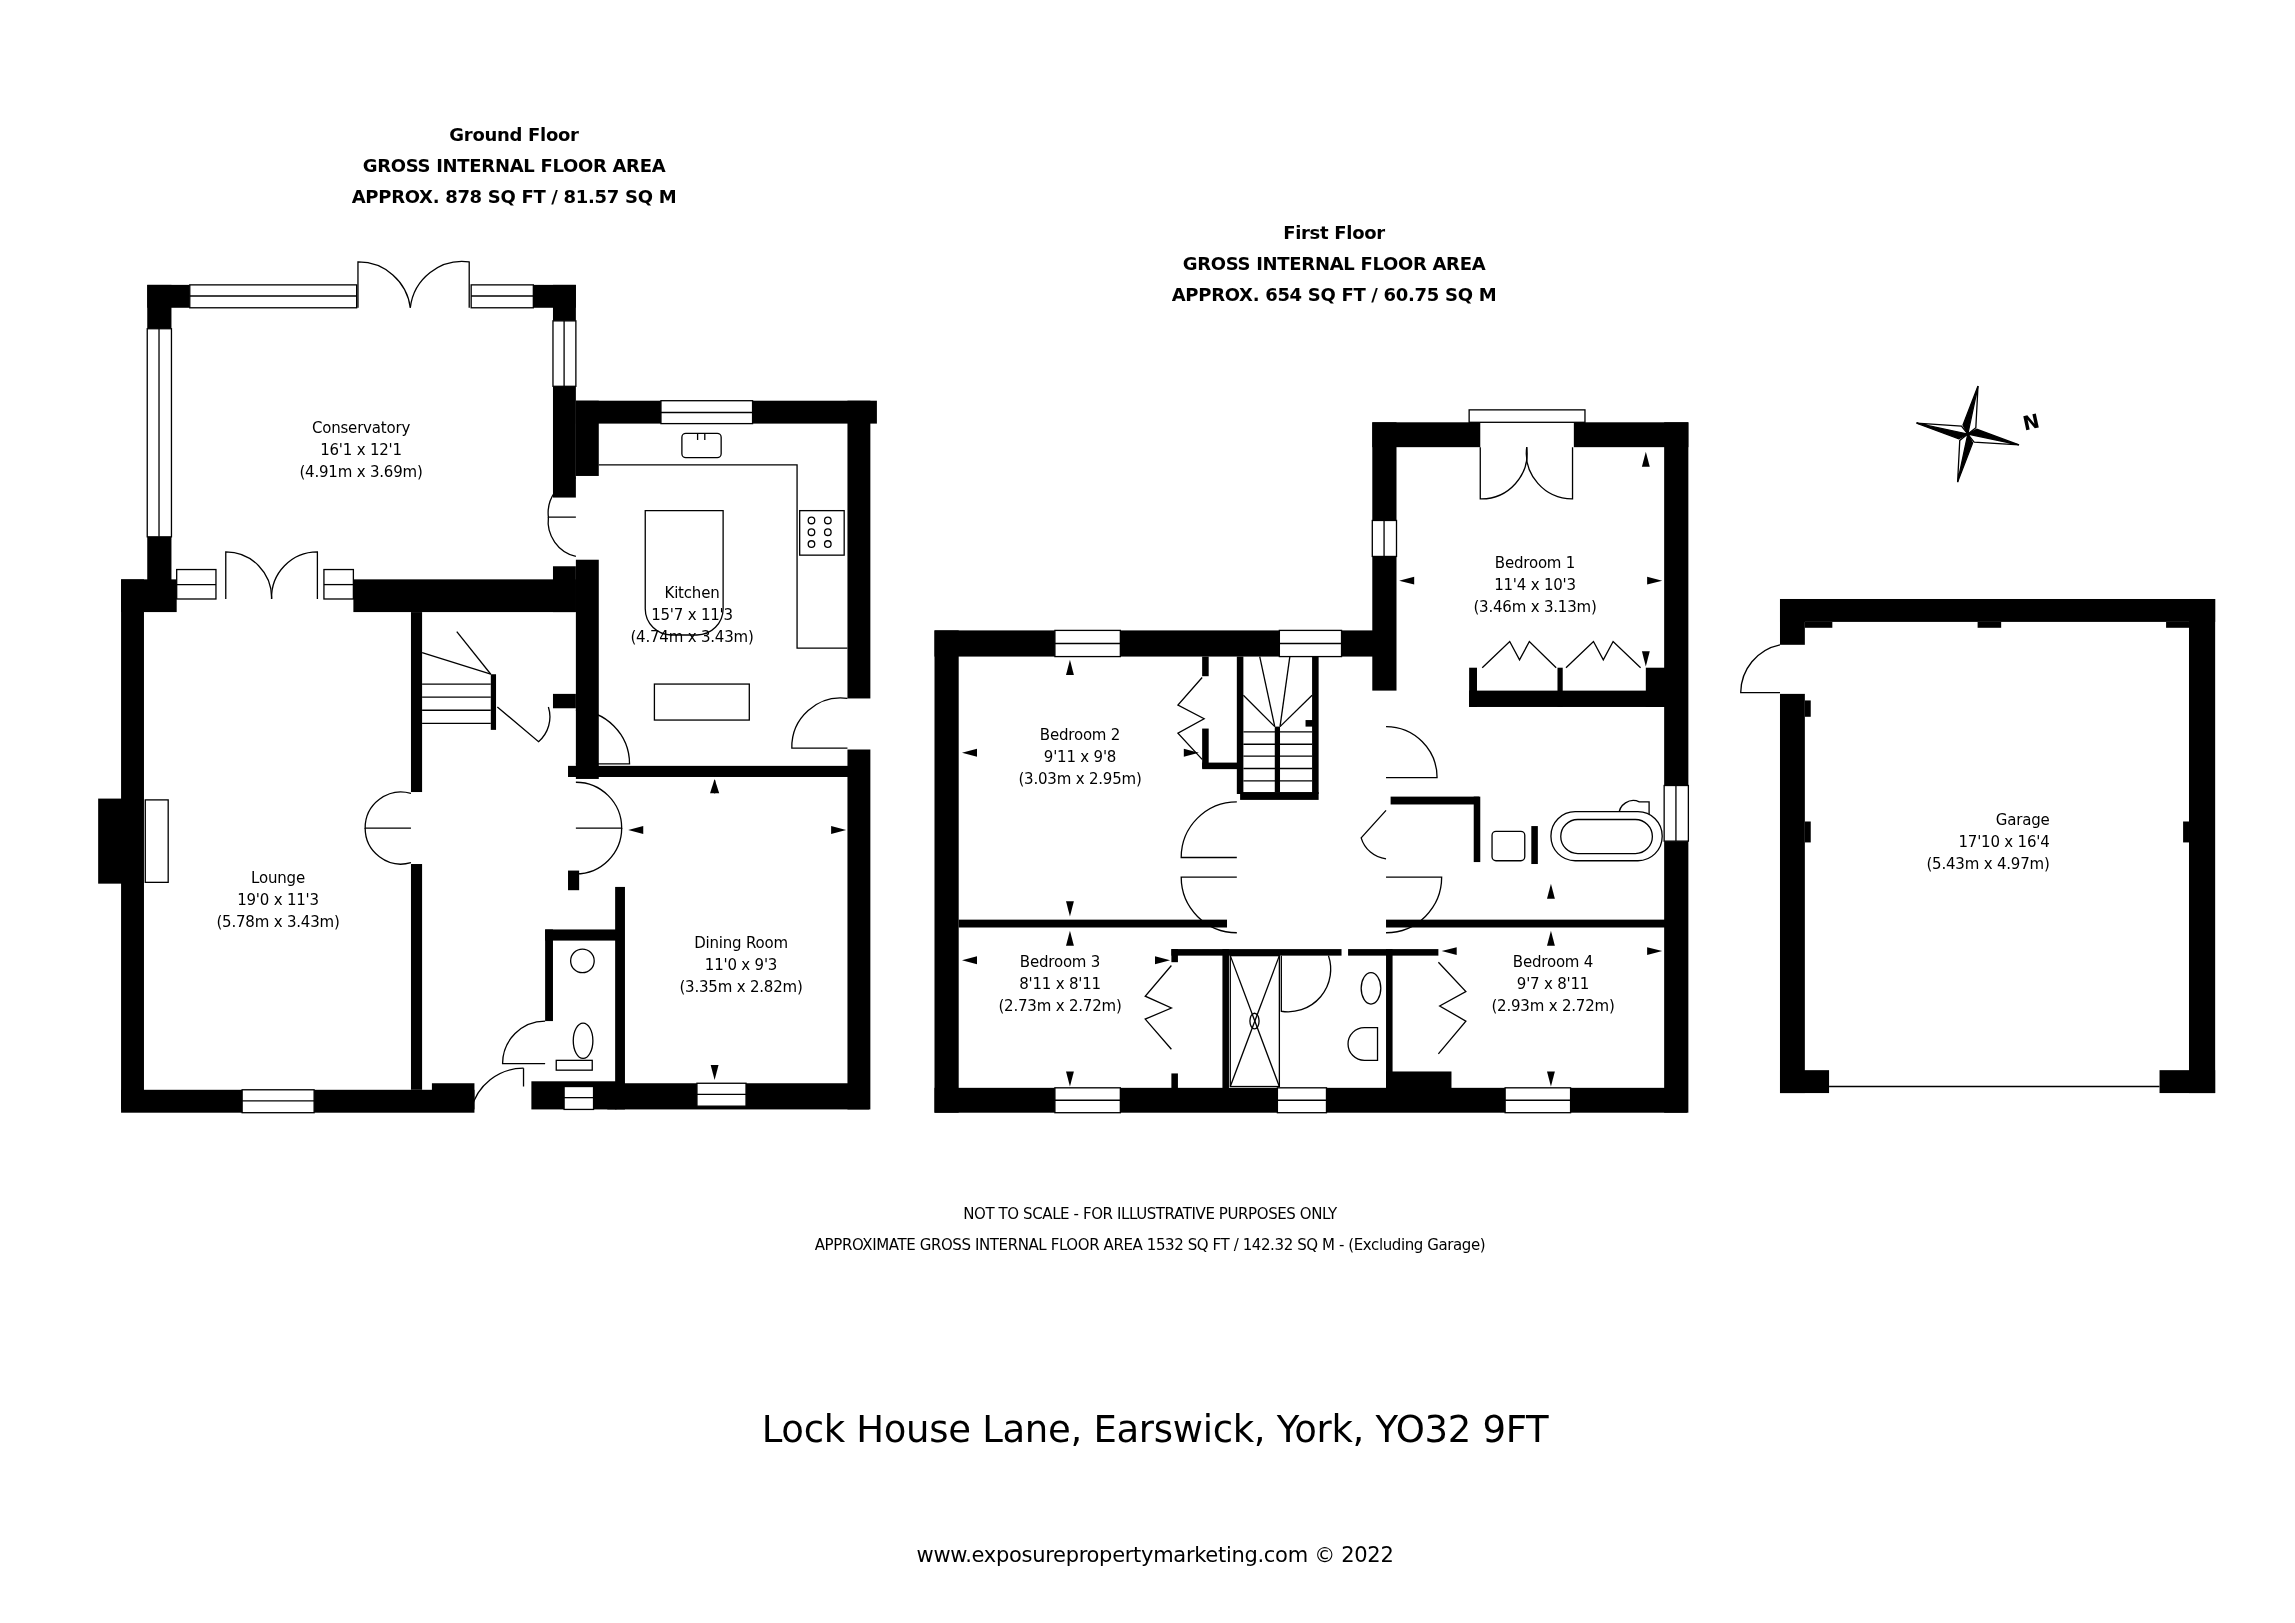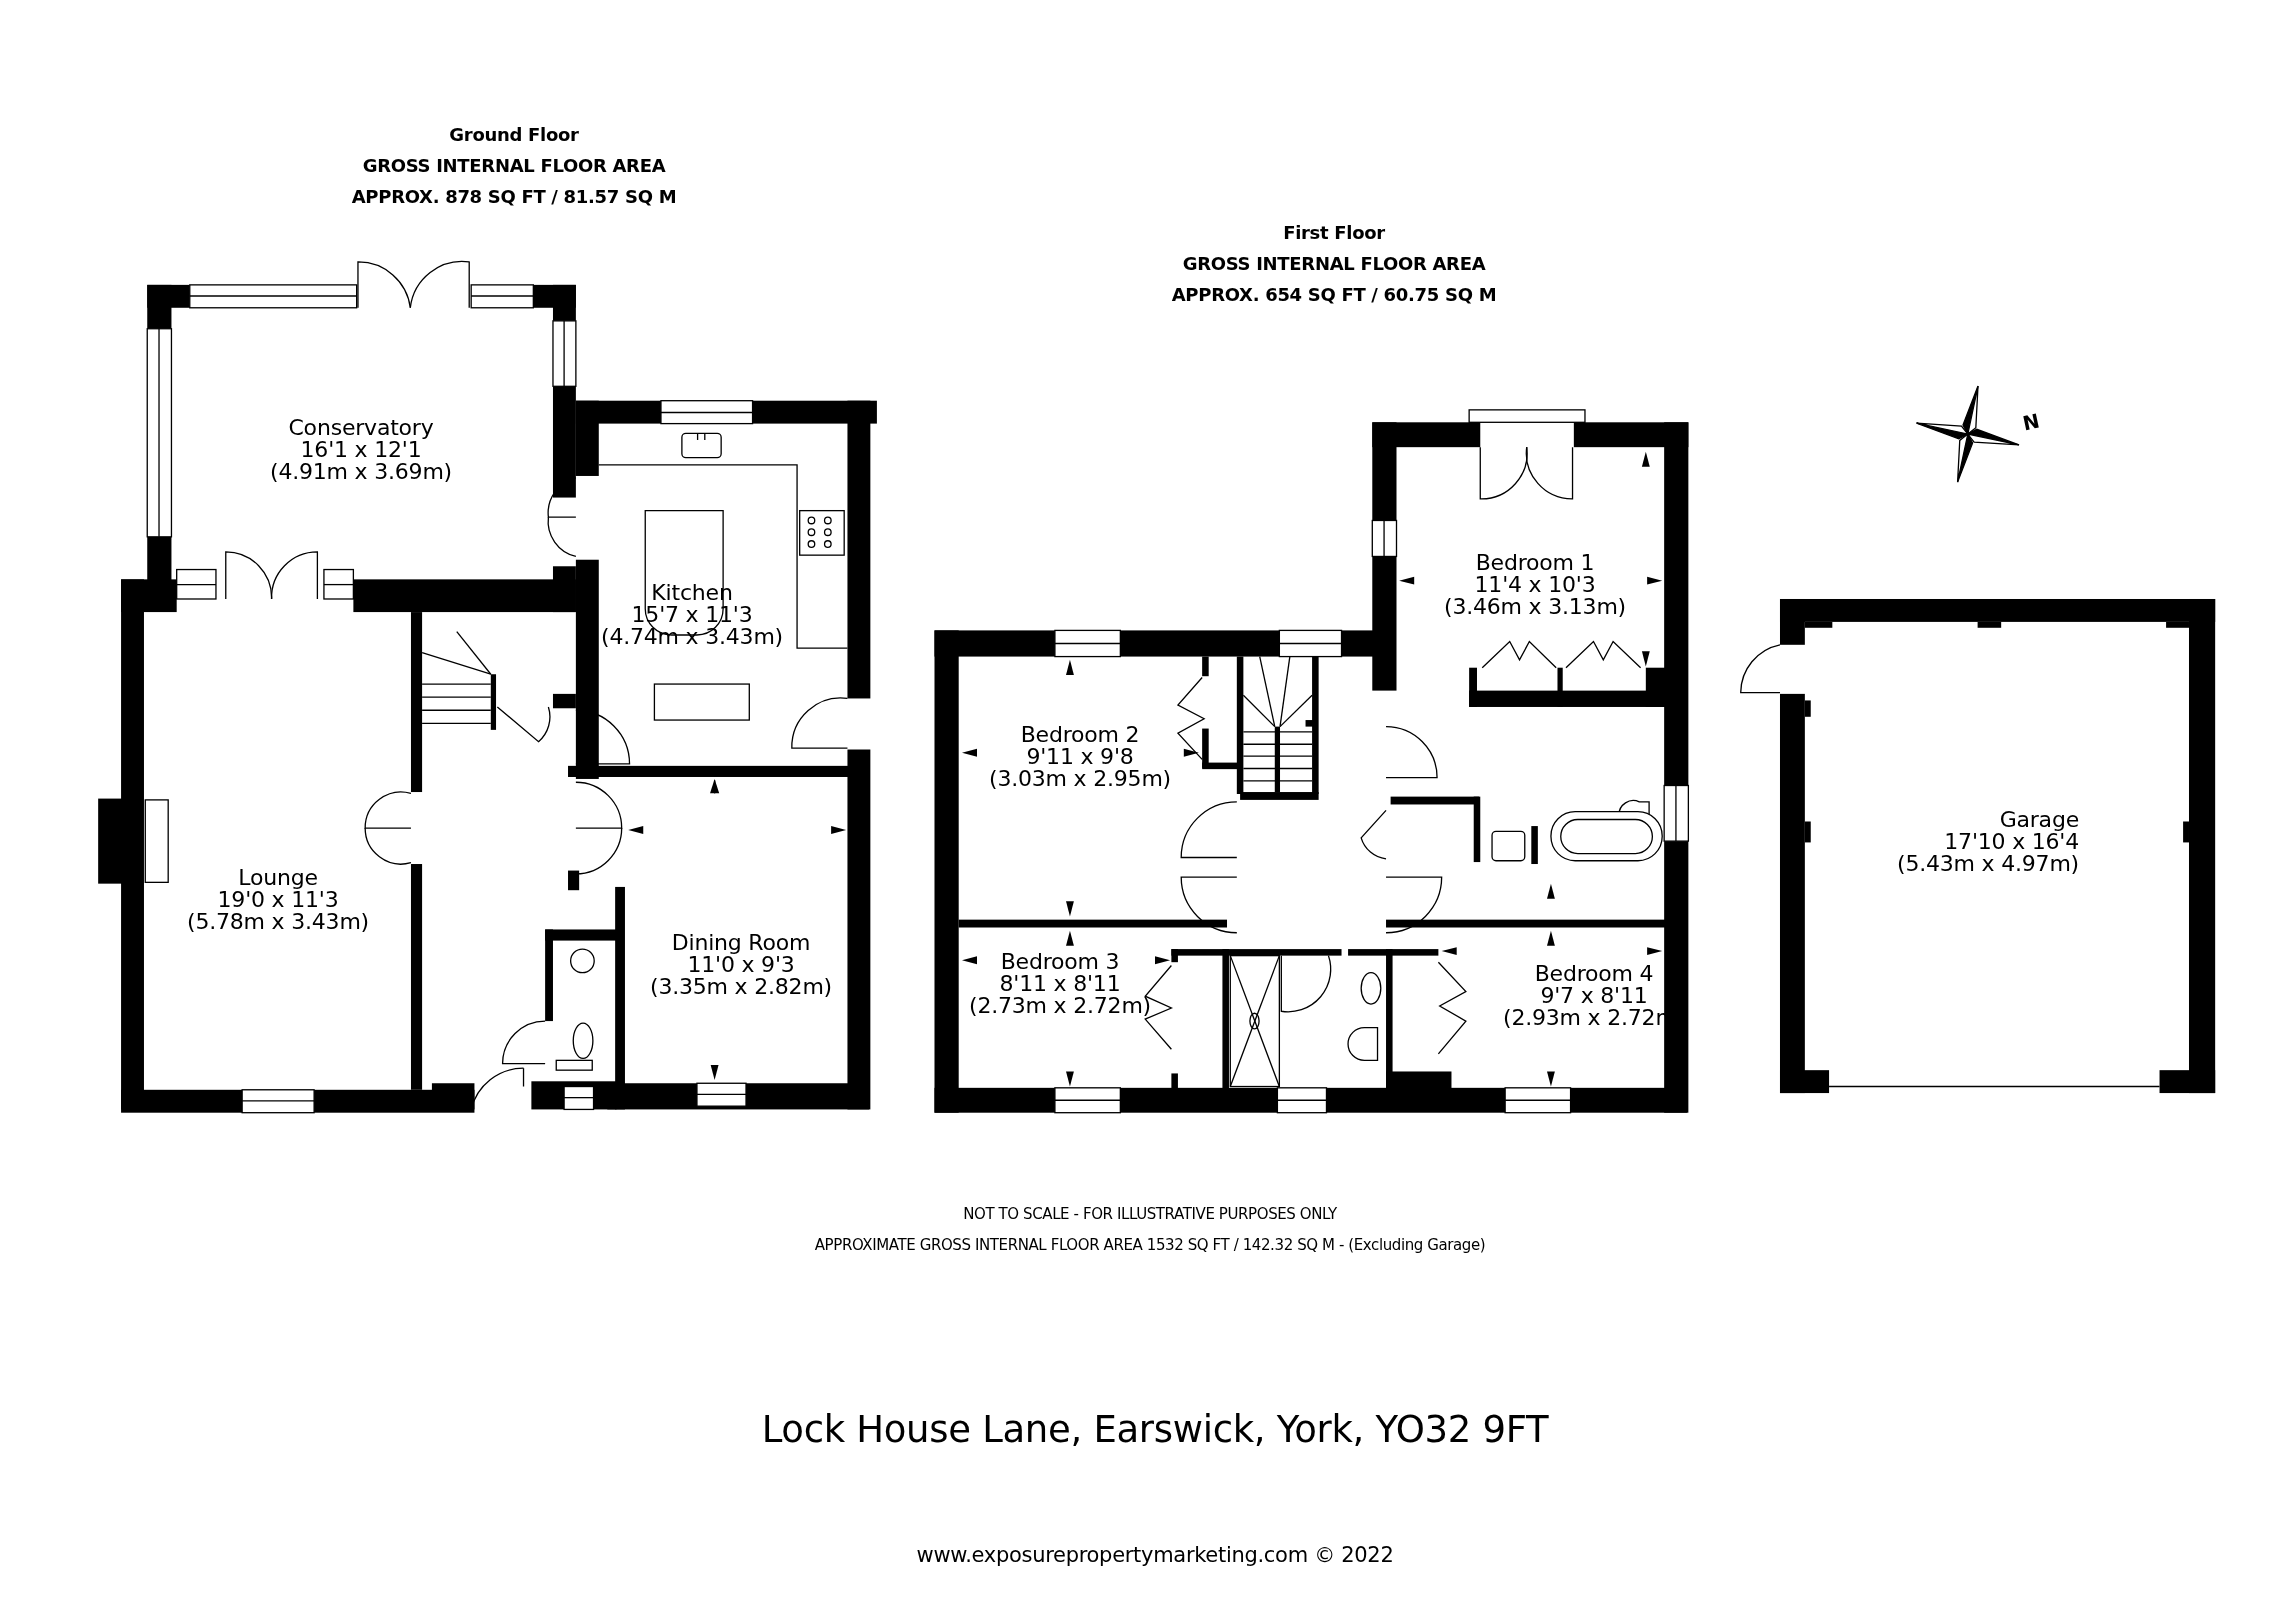--- a/index.html
+++ b/index.html
@@ -1,21 +1,21 @@
 <!DOCTYPE html>
 <html style="font-size:10.5px"><head>
 <meta charset="utf-8">
 <style>
   html, body { margin: 0; padding: 0; background: #ffffff; }
   body { width: 2295px; height: 1624px; position: relative; overflow: hidden;
          font-family: "DejaVu Sans", "Liberation Sans", sans-serif; color: #000; }
   .abs { position: absolute; }
   .center { transform: translateX(-50%); text-align: center; white-space: nowrap; }
   .floor-header { font-size: 18px; line-height: 31px; letter-spacing: -0.3px; font-weight: bold; }
-  .room-label { font-size: 22px; line-height: 22px; text-align: center; white-space: nowrap;
+  .room-label { font-size: 15px; line-height: 22px; text-align: center; white-space: nowrap;
                 transform: translate(-50%, -50%); letter-spacing: -0.2px; }
   .disclaimer { font-size: 15px; line-height: 31px; letter-spacing: -0.4px; }
   .address { font-size: 37px; line-height: 46px; letter-spacing: -0.3px; }
   .website { font-size: 21px; line-height: 29px; letter-spacing: -0.3px; }
   svg.plan { position: absolute; left: 0; top: 0; }
   .wall { fill: #000; }
   .line { fill: none; stroke: #000; stroke-width: 2; }
   .win { fill: #fff; stroke: #000; stroke-width: 2; }
   .fix { fill: #fff; stroke: #000; stroke-width: 2; }
 </style>
@@ -332,21 +332,21 @@
 <div class="abs room-label" style="left:1080px; top:757px;">
   <div>Bedroom 2</div>
   <div>9'11 x 9'8</div>
   <div>(3.03m x 2.95m)</div>
 </div>
 <div class="abs room-label" style="left:1060px; top:984px;">
   <div>Bedroom 3</div>
   <div>8'11 x 8'11</div>
   <div>(2.73m x 2.72m)</div>
 </div>
-<div class="abs room-label" style="left:1594px; top:984px;margin-top:12px;">
+<div class="abs room-label" style="left:1553px; top:984px;">
   <div>Bedroom 4</div>
   <div>9'7 x 8'11</div>
   <div>(2.93m x 2.72m)</div>
 </div>
 
 <div class="abs room-label" style="left:1988px; top:842px;text-align:right;">
   <div>Garage</div>
   <div>17'10 x 16'4</div>
   <div>(5.43m x 4.97m)</div>
 </div>

